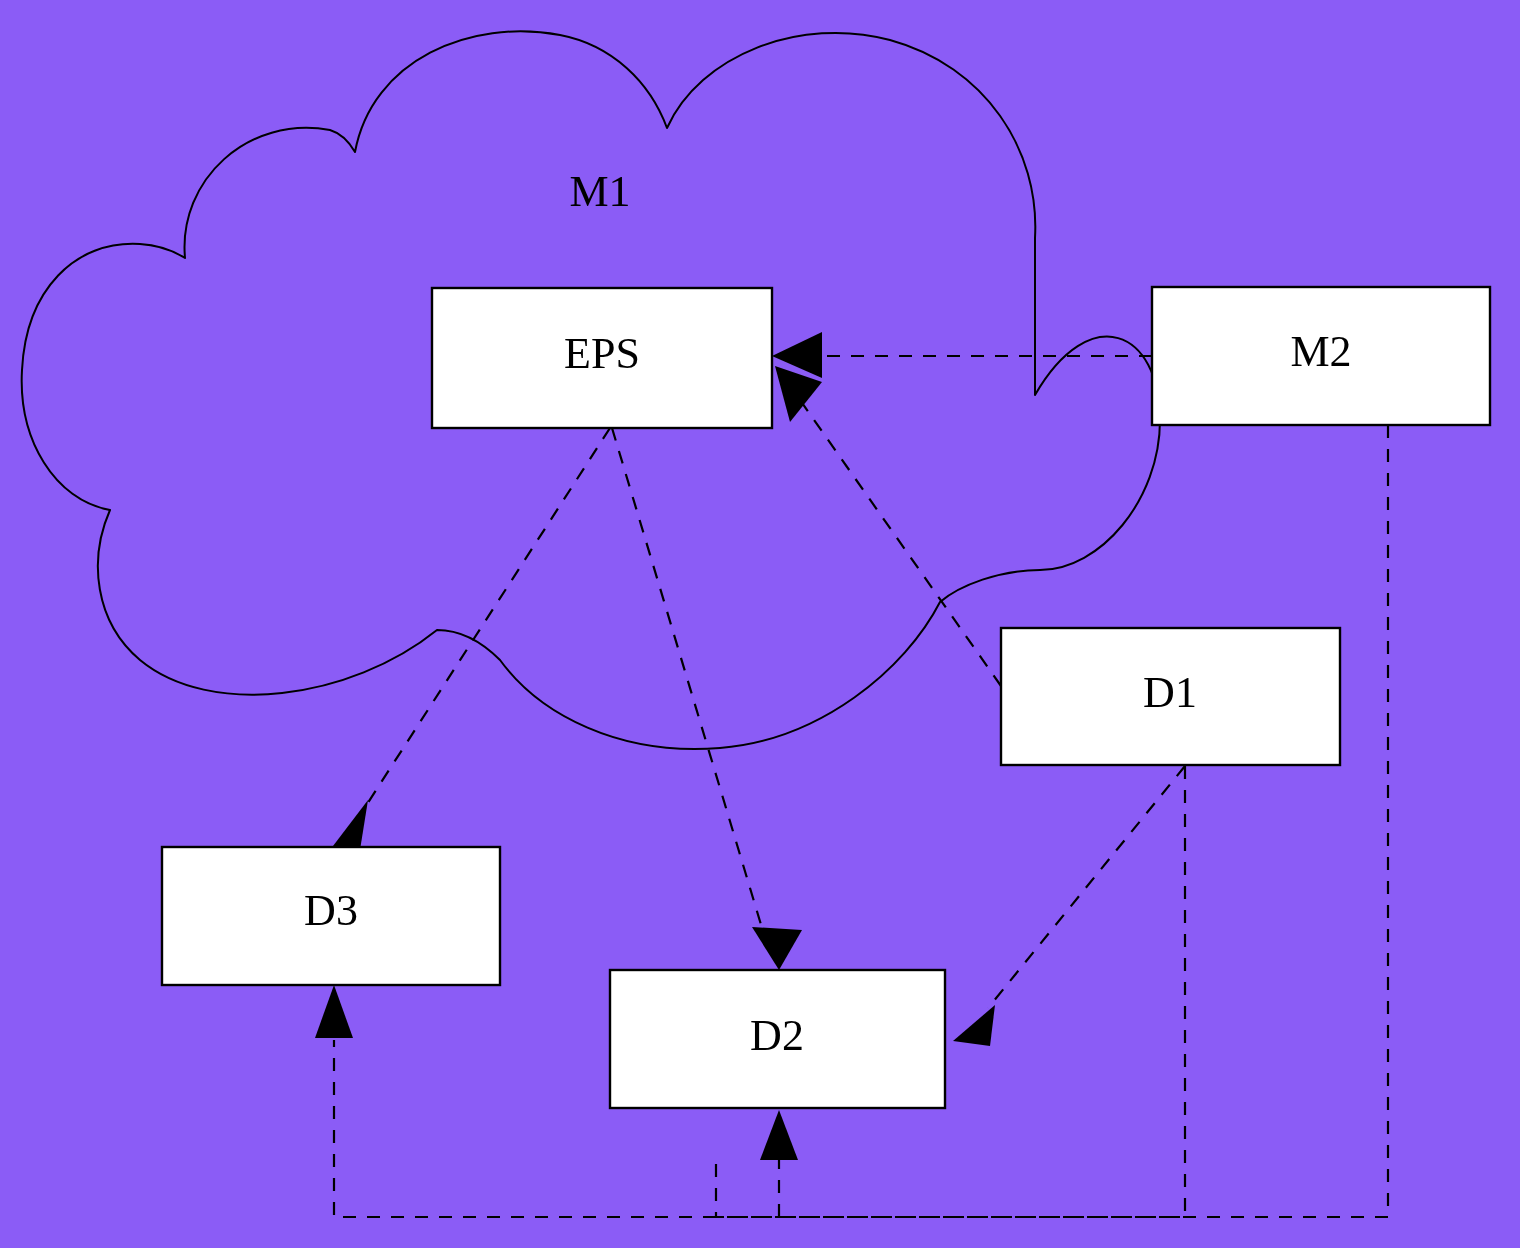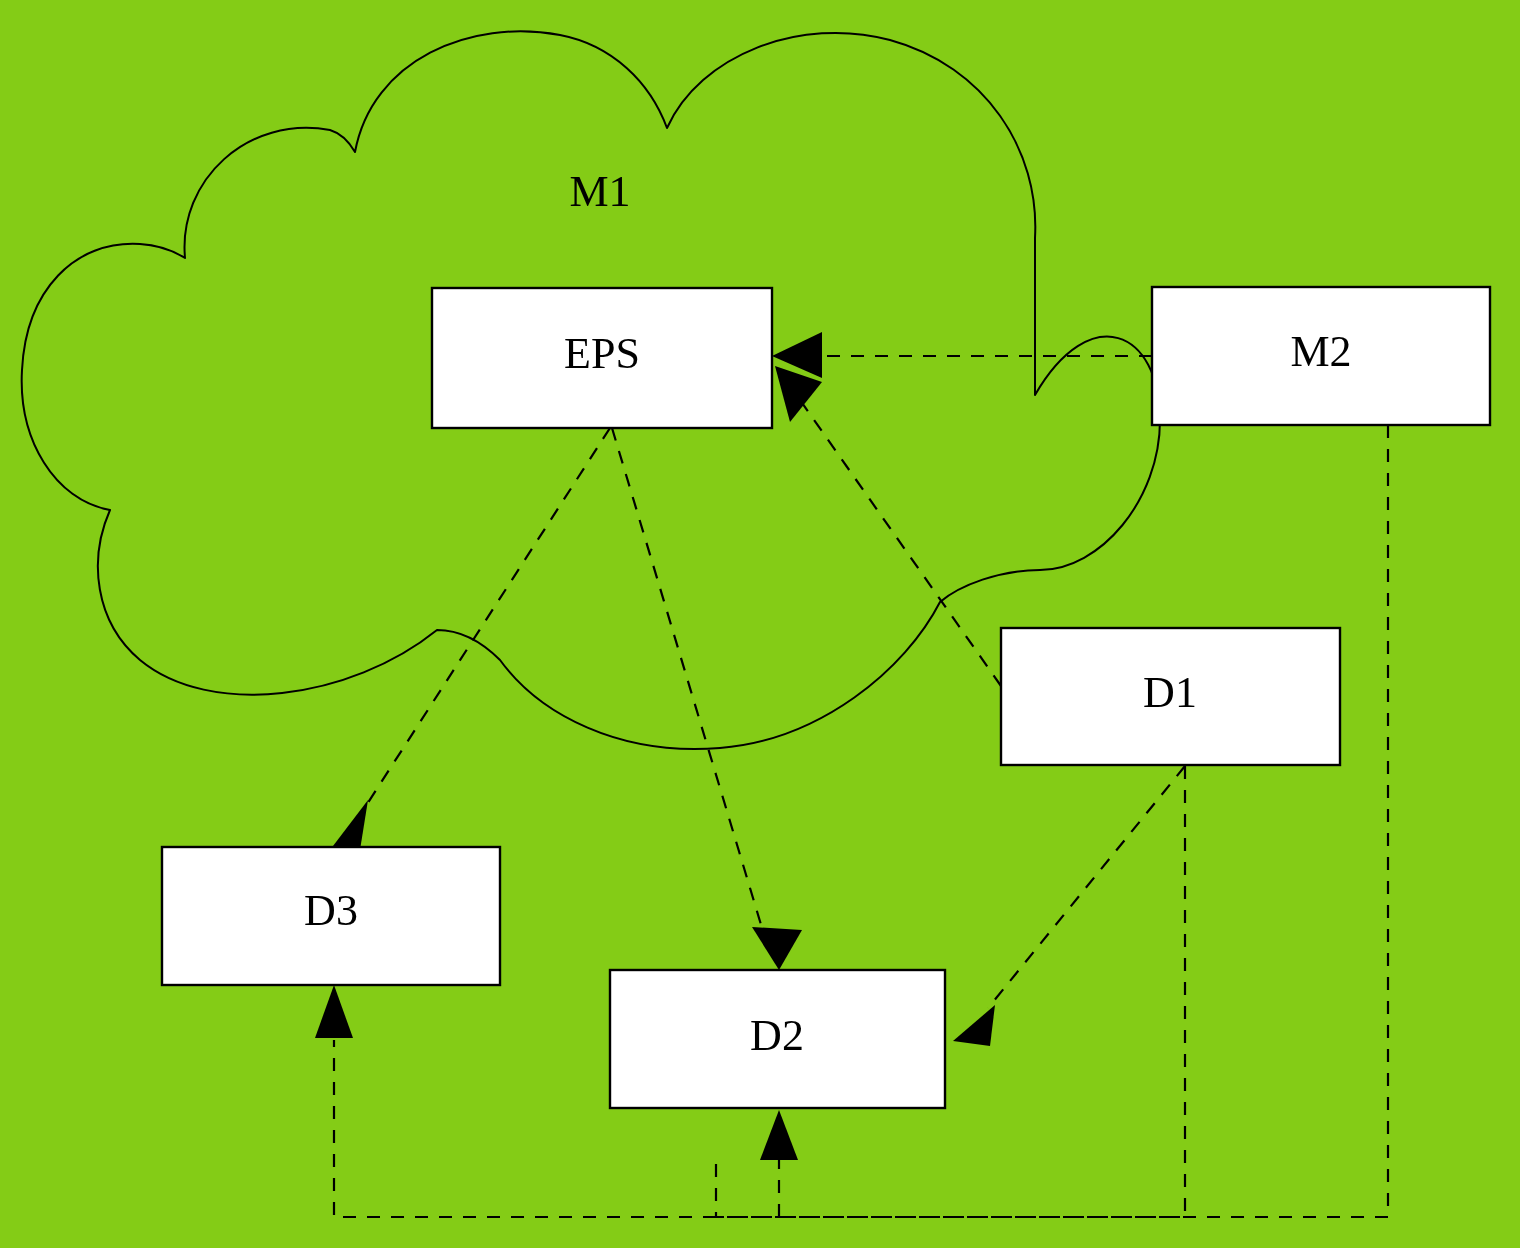--- a/index.html
+++ b/index.html
@@ -4,21 +4,21 @@
 <style>
   html, body {
     margin: 0;
     padding: 0;
     background: #ffffff;
   }
   #stage {
     position: relative;
     width: 1520px;
     height: 1248px;
-    background: #84cc16;
+    background: #8b5cf6;
     overflow: hidden;
     font-family: "Liberation Serif", "DejaVu Serif", serif;
   }
   svg#diagram {
     position: absolute;
     top: 0;
     left: 0;
     width: 1520px;
     height: 1248px;
     display: block;

